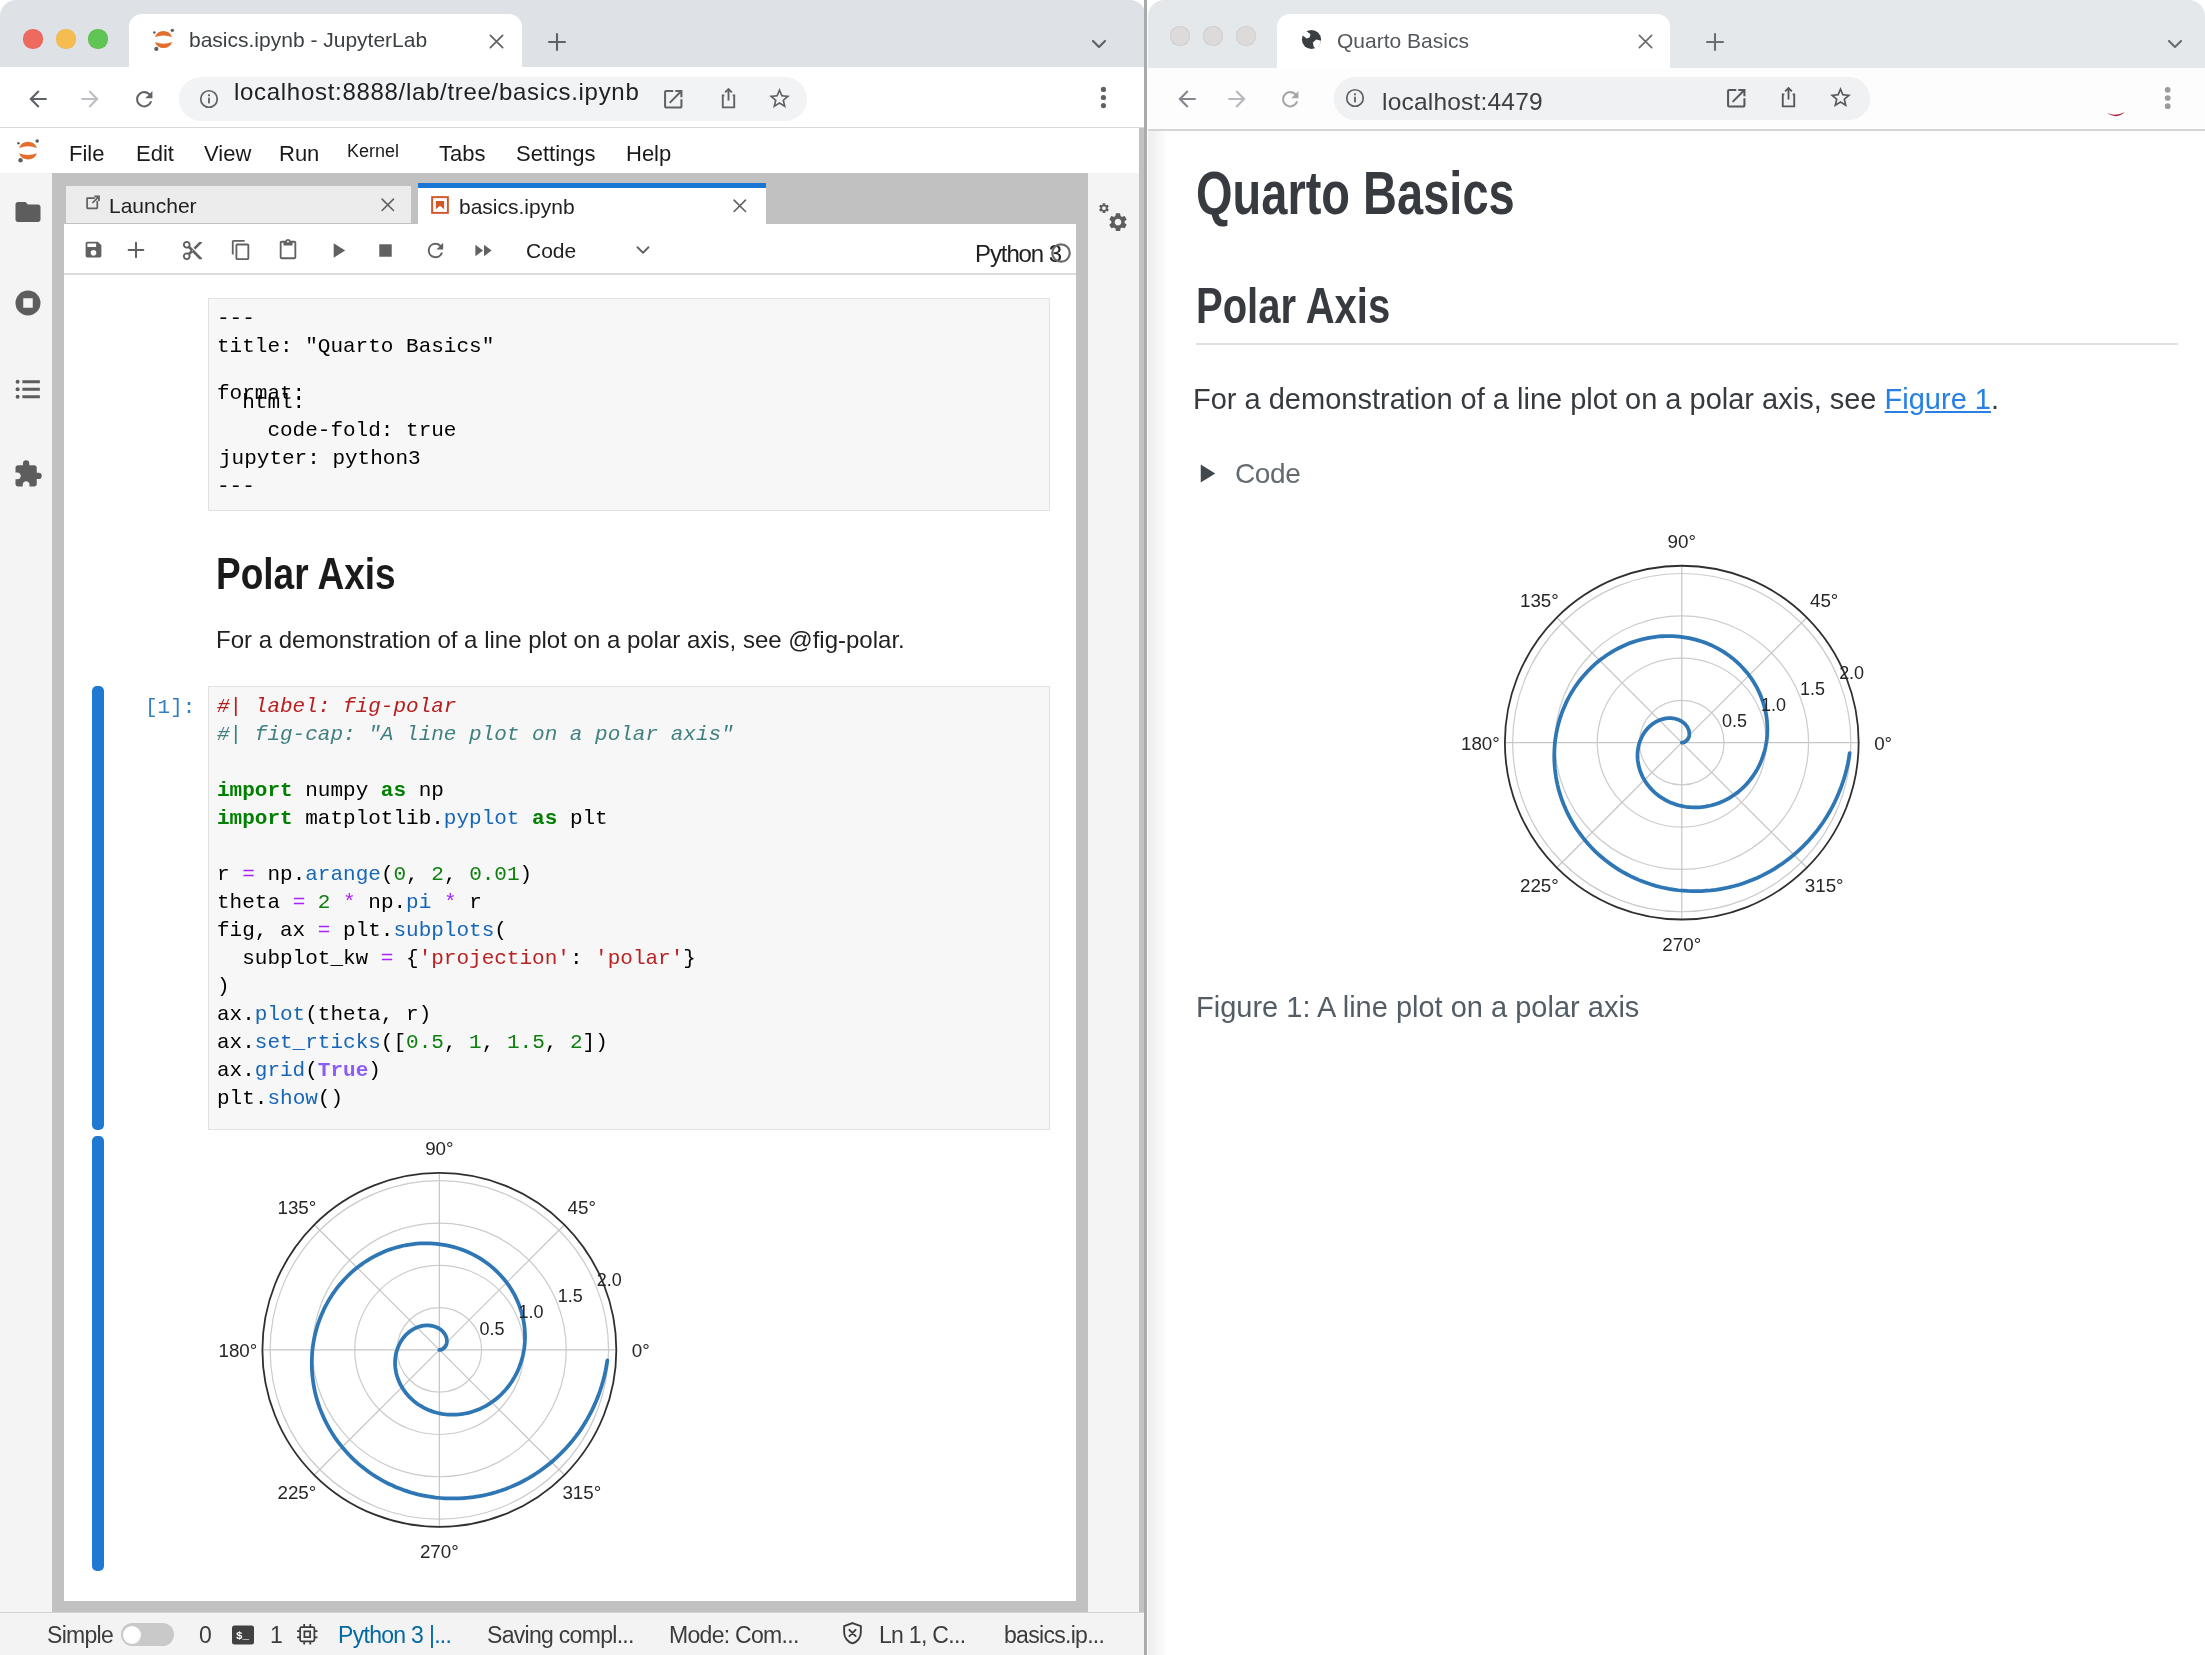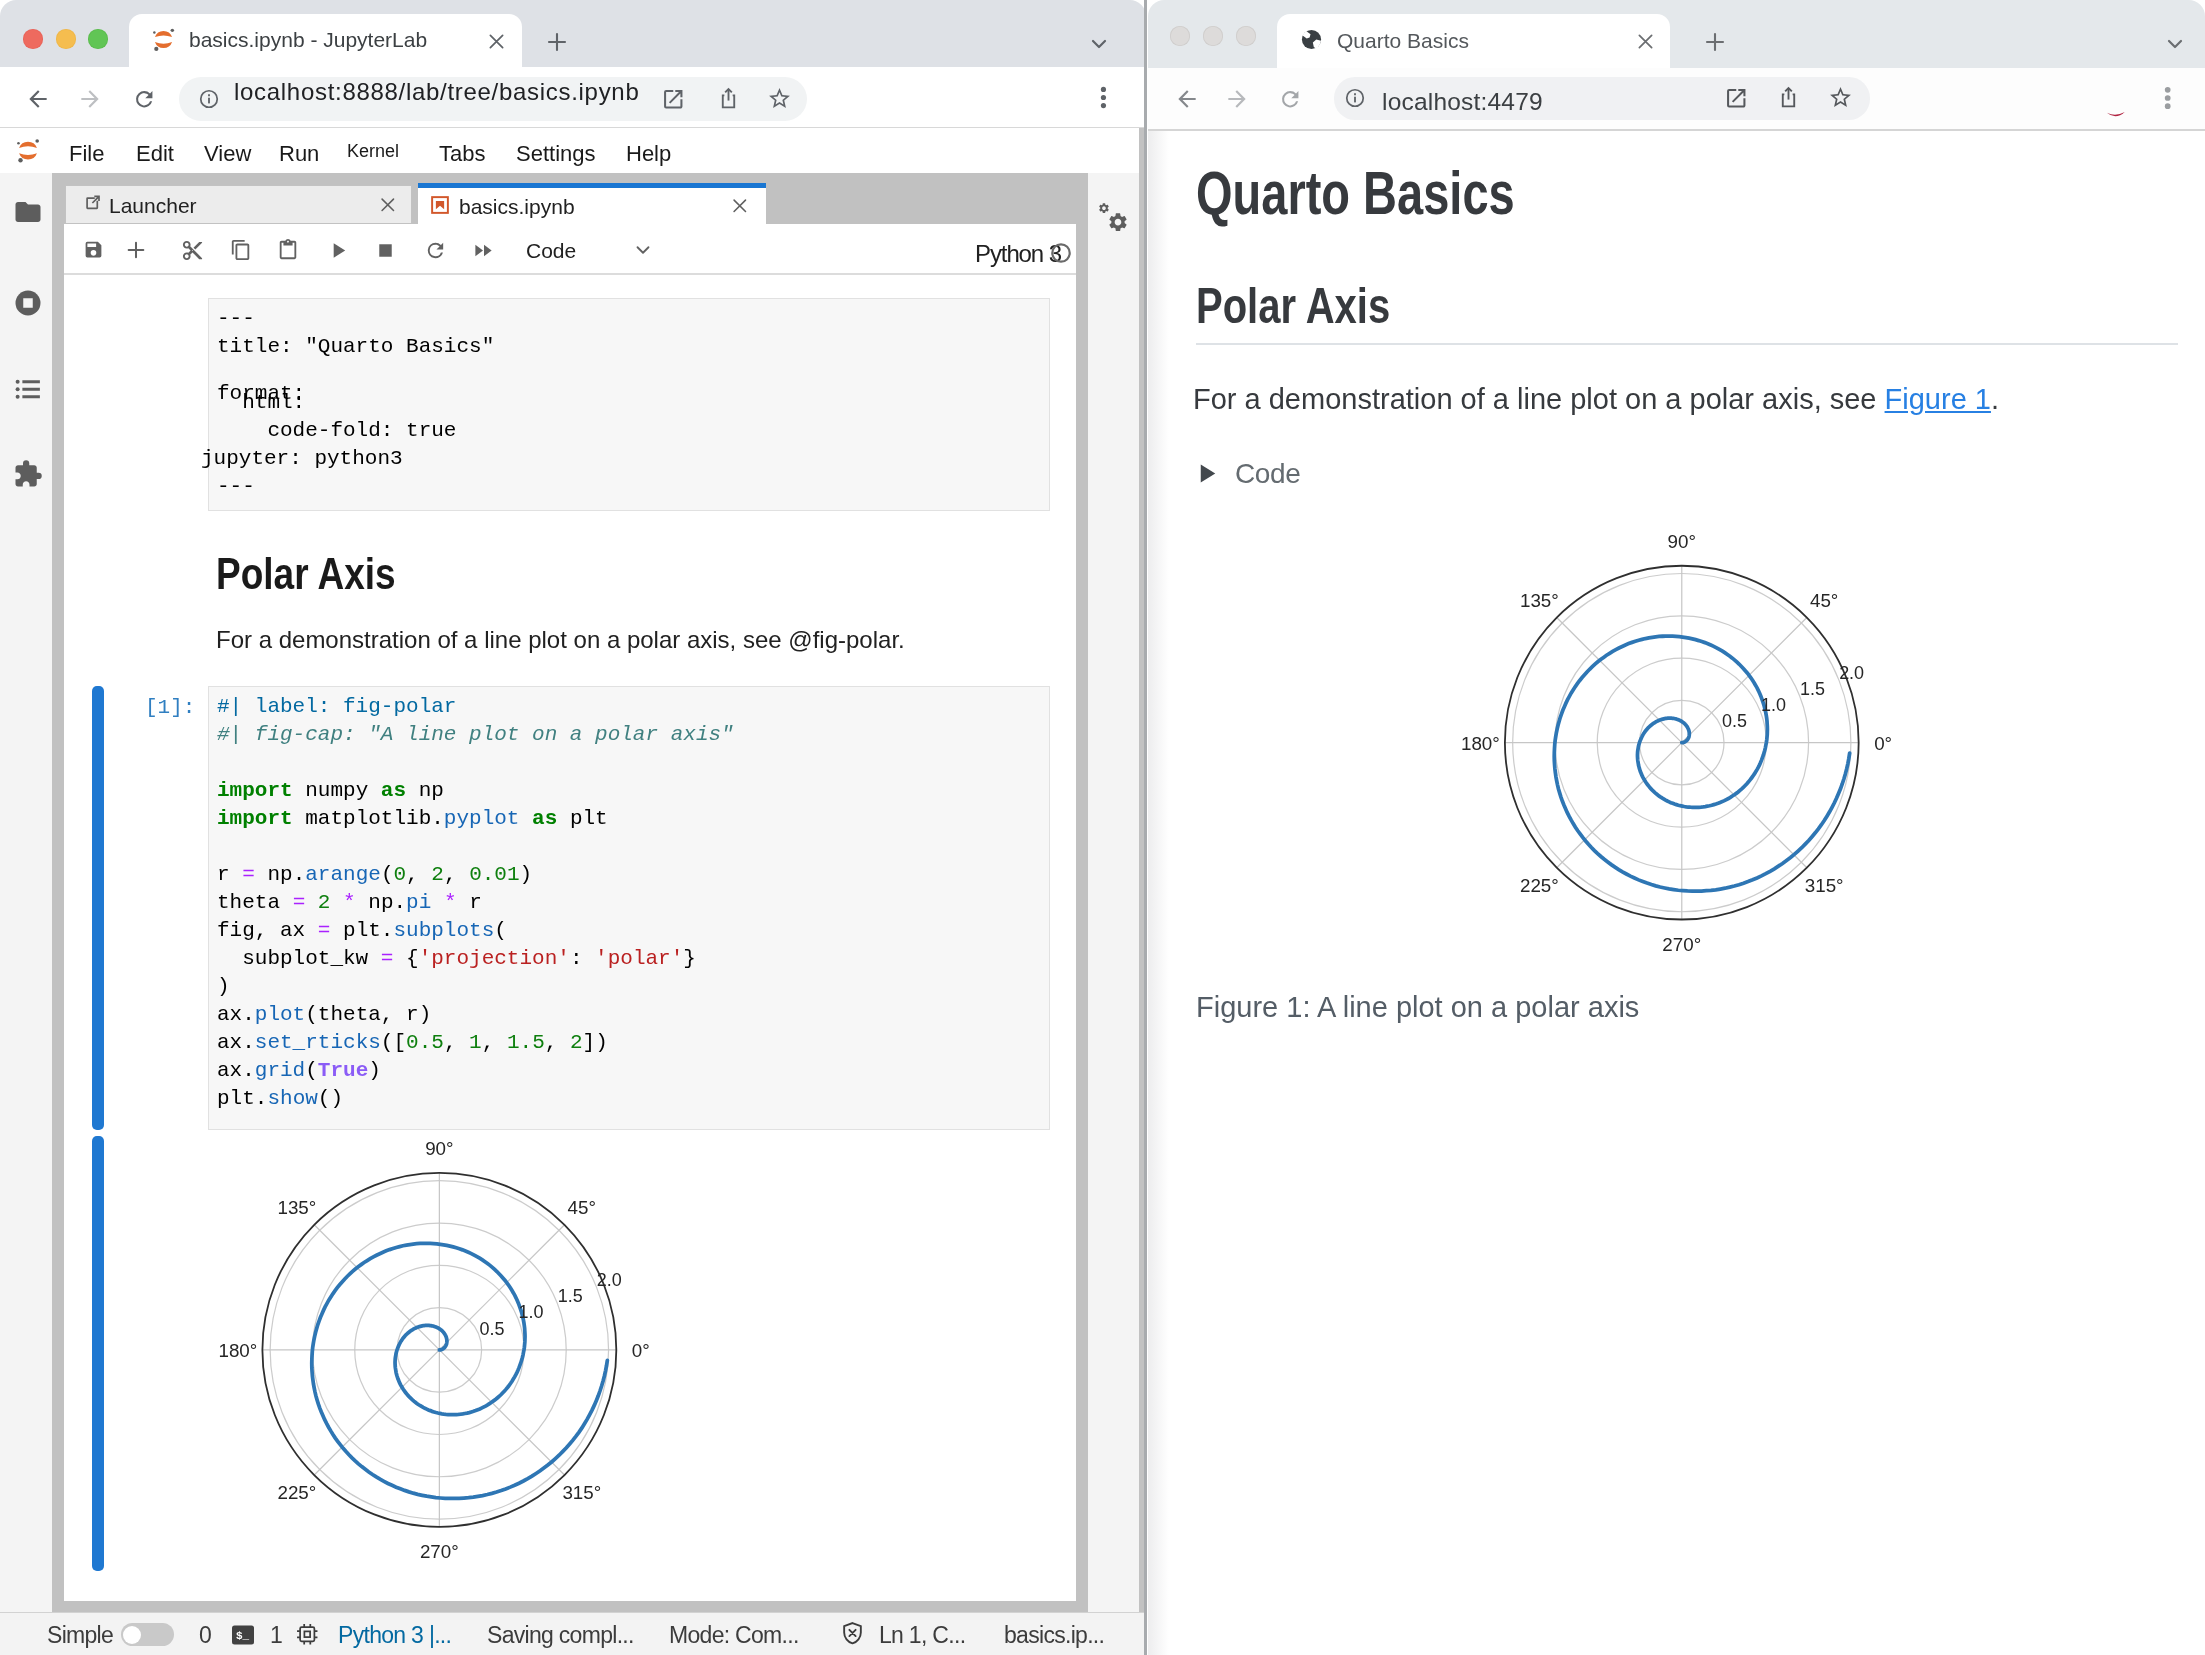--- a/index.html
+++ b/index.html
@@ -167,29 +167,29 @@
 <svg style="position:absolute;left:1050px;top:242px" width="22" height="22" viewBox="0 0 24 24">
     <circle cx="12" cy="12" r="9.5" fill="none" stroke="#6a6a6a" stroke-width="2.4"></circle>
   </svg>
 <div style="position:absolute;left:64px;top:275px;width:1012px;height:1326px;background:#fff"></div>
 <div style="position:absolute;left:208px;top:298px;width:842px;height:213px;background:#f7f7f7;border:1.6px solid #e1e1e1;box-sizing:border-box"></div>
 <div style="position:absolute;left:217px;top:307px;font-size:21px;color:#000;font-weight:400;letter-spacing:0px;font-family:'Liberation Mono',sans-serif;white-space:pre;">---</div>
 <div style="position:absolute;left:217px;top:335px;font-size:21px;color:#000;font-weight:400;letter-spacing:0px;font-family:'Liberation Mono',sans-serif;white-space:pre;">title:&nbsp;"Quarto&nbsp;Basics"</div>
 <div style="position:absolute;left:217px;top:382px;font-size:21px;color:#000;font-weight:400;letter-spacing:0px;font-family:'Liberation Mono',sans-serif;white-space:pre;">format:</div>
 <div style="position:absolute;left:217px;top:391px;font-size:21px;color:#000;font-weight:400;letter-spacing:0px;font-family:'Liberation Mono',sans-serif;white-space:pre;">&nbsp;&nbsp;html:</div>
 <div style="position:absolute;left:217px;top:419px;font-size:21px;color:#000;font-weight:400;letter-spacing:0px;font-family:'Liberation Mono',sans-serif;white-space:pre;">&nbsp;&nbsp;&nbsp;&nbsp;code-fold:&nbsp;true</div>
-<div style="position:absolute;left:201px;top:447px;font-size:21px;color:#000;font-weight:400;letter-spacing:0px;font-family:'Liberation Mono',sans-serif;white-space:pre;">jupyter:&nbsp;python3</div>
+<div style="position:absolute;left:219px;top:447px;font-size:21px;color:#000;font-weight:400;letter-spacing:0px;font-family:'Liberation Mono',sans-serif;white-space:pre;">jupyter:&nbsp;python3</div>
 <div style="position:absolute;left:217px;top:475px;font-size:21px;color:#000;font-weight:400;letter-spacing:0px;font-family:'Liberation Mono',sans-serif;white-space:pre;">---</div>
 <div style="position:absolute;left:216px;top:549px;font-size:37px;color:#1a1a1a;font-weight:700;letter-spacing:0px;font-family:'Liberation Sans',sans-serif;white-space:pre;transform:scaleY(1.21);transform-origin:0 0">Polar Axis</div>
 <div style="position:absolute;left:216px;top:626px;font-size:24px;color:#212121;font-weight:400;letter-spacing:0px;font-family:'Liberation Sans',sans-serif;white-space:pre;">For a demonstration of a line plot on a polar axis, see @fig-polar.</div>
 <div style="position:absolute;left:208px;top:686px;width:842px;height:444px;background:#f7f7f7;border:1.6px solid #e1e1e1;box-sizing:border-box"></div>
 <div style="position:absolute;left:92px;top:686px;width:12.3px;height:444px;background:#1f78d1;border-radius:4.9px"></div>
 <div style="position:absolute;left:92px;top:1136px;width:12.3px;height:435px;background:#1f78d1;border-radius:4.9px"></div>
 <div style="position:absolute;left:145px;top:696px;font-size:21px;color:#307fc1;font-weight:400;letter-spacing:0px;font-family:'Liberation Mono',sans-serif;white-space:pre;">[1]:</div>
-<div style="position:absolute;left:217px;top:695px;font-size:21px;color:#000;font-weight:400;letter-spacing:0px;font-family:'Liberation Mono',sans-serif;white-space:pre;"><span style="color:#0369a1;">#| label: fig-polar</span></div>
+<div style="position:absolute;left:217px;top:695px;font-size:21px;color:#000;font-weight:400;letter-spacing:0px;font-family:'Liberation Mono',sans-serif;white-space:pre;"><span style="color:#b91c1c;font-style:italic;">#| label: fig-polar</span></div>
 <div style="position:absolute;left:217px;top:723px;font-size:21px;color:#000;font-weight:400;letter-spacing:0px;font-family:'Liberation Mono',sans-serif;white-space:pre;"><span style="color:#408080;font-style:italic;">#| fig-cap: "A line plot on a polar axis"</span></div>
 <div style="position:absolute;left:217px;top:751px;font-size:21px;color:#000;font-weight:400;letter-spacing:0px;font-family:'Liberation Mono',sans-serif;white-space:pre;"></div>
 <div style="position:absolute;left:217px;top:779px;font-size:21px;color:#000;font-weight:400;letter-spacing:0px;font-family:'Liberation Mono',sans-serif;white-space:pre;"><span style="color:#008000;font-weight:bold;">import</span> numpy <span style="color:#008000;font-weight:bold;">as</span> np</div>
 <div style="position:absolute;left:217px;top:807px;font-size:21px;color:#000;font-weight:400;letter-spacing:0px;font-family:'Liberation Mono',sans-serif;white-space:pre;"><span style="color:#008000;font-weight:bold;">import</span> matplotlib.<span style="color:#1766b5;">pyplot</span> <span style="color:#008000;font-weight:bold;">as</span> plt</div>
 <div style="position:absolute;left:217px;top:835px;font-size:21px;color:#000;font-weight:400;letter-spacing:0px;font-family:'Liberation Mono',sans-serif;white-space:pre;"></div>
 <div style="position:absolute;left:217px;top:863px;font-size:21px;color:#000;font-weight:400;letter-spacing:0px;font-family:'Liberation Mono',sans-serif;white-space:pre;">r <span style="color:#aa22ff;">=</span> np.<span style="color:#1766b5;">arange</span>(<span style="color:#0e7f0e;">0</span>, <span style="color:#0e7f0e;">2</span>, <span style="color:#0e7f0e;">0.01</span>)</div>
 <div style="position:absolute;left:217px;top:891px;font-size:21px;color:#000;font-weight:400;letter-spacing:0px;font-family:'Liberation Mono',sans-serif;white-space:pre;">theta <span style="color:#aa22ff;">=</span> <span style="color:#0e7f0e;">2</span> <span style="color:#aa22ff;">*</span> np.<span style="color:#1766b5;">pi</span> <span style="color:#aa22ff;">*</span> r</div>
 <div style="position:absolute;left:217px;top:919px;font-size:21px;color:#000;font-weight:400;letter-spacing:0px;font-family:'Liberation Mono',sans-serif;white-space:pre;">fig, ax <span style="color:#aa22ff;">=</span> plt.<span style="color:#1766b5;">subplots</span>(</div>
 <div style="position:absolute;left:217px;top:947px;font-size:21px;color:#000;font-weight:400;letter-spacing:0px;font-family:'Liberation Mono',sans-serif;white-space:pre;">&nbsp;&nbsp;subplot_kw <span style="color:#aa22ff;">=</span> {<span style="color:#ba2121;">'projection'</span>: <span style="color:#ba2121;">'polar'</span>}</div>
 <div style="position:absolute;left:217px;top:975px;font-size:21px;color:#000;font-weight:400;letter-spacing:0px;font-family:'Liberation Mono',sans-serif;white-space:pre;">)</div>

